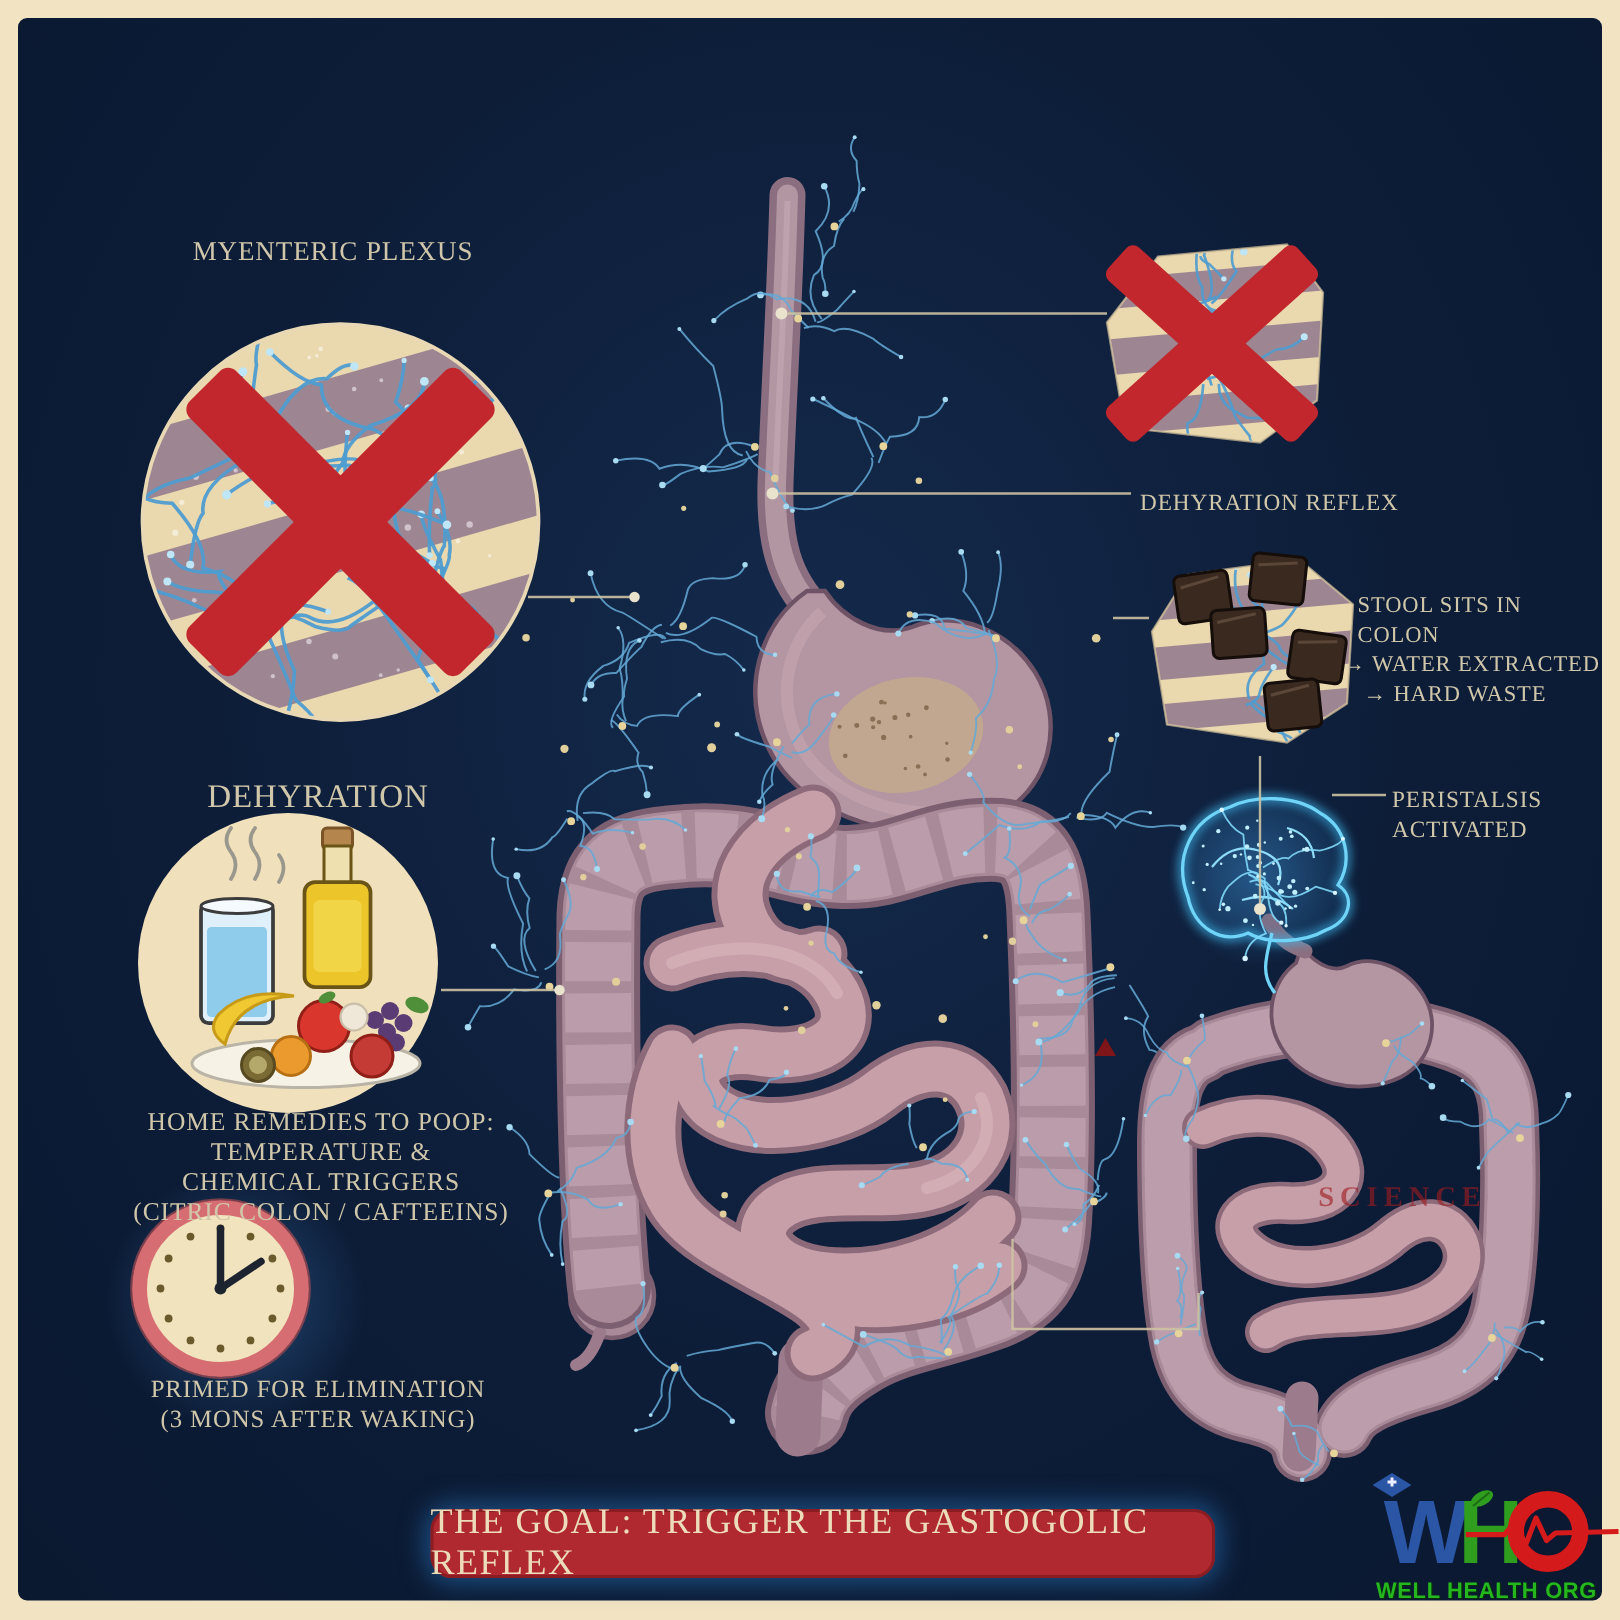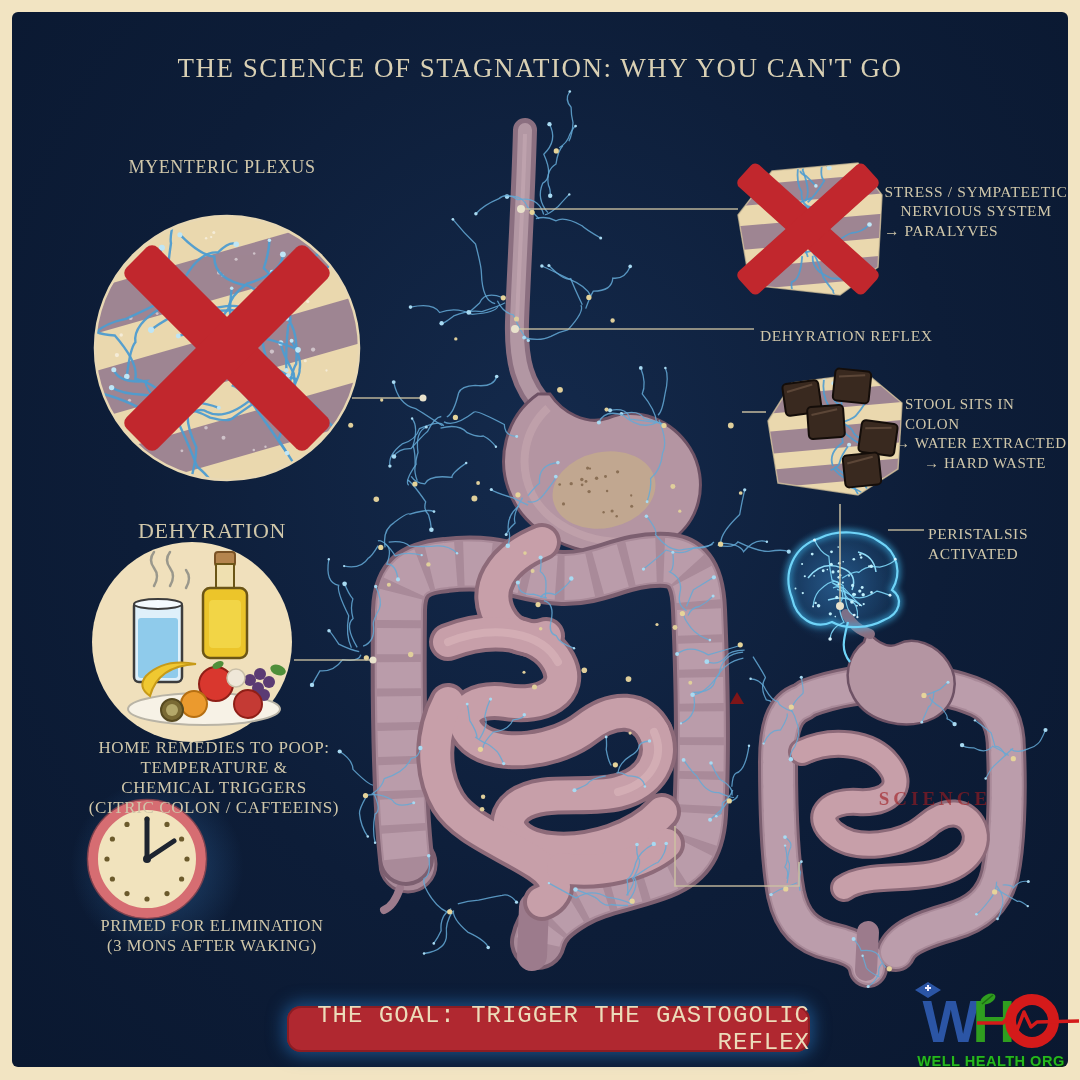--- a/index.html
+++ b/index.html
@@ -9,31 +9,31 @@
   svg.art{position:absolute;left:0;top:0;width:1056px;height:1055px;z-index:1;pointer-events:none;}
   .lbl{position:absolute;z-index:2;font-family:"Liberation Serif",serif;color:var(--text,#d6cdb2);
     letter-spacing:.6px;line-height:1.2;text-align:center;}
   .title{left:0;top:40px;width:100%;font-size:27px;letter-spacing:1.5px;color:#d9d0b4;}
   .lbl-myenteric{left:40px;top:145px;width:340px;font-size:18px;}
   .lbl-stress{left:866px;top:170px;width:196px;font-size:15.5px;line-height:1.25;}
   .lbl-stress .l3{display:block;text-align:left;padding-left:6px;}
   .lbl-gastro{left:748px;top:315px;width:220px;font-size:15.5px;text-align:left;}
   .lbl-stool{left:893px;top:383px;width:168px;font-size:15px;text-align:left;line-height:1.3;}
   .lbl-stool .l2{display:block;margin-left:-10px;}
-  .lbl-stool .l3{display:block;margin-left:19px;}
+  .lbl-stool .l3{display:block;margin-left:4px;}
   .lbl-peri{left:916px;top:512px;width:130px;font-size:15.5px;text-align:left;line-height:1.3;}
   .lbl-dehy{left:100px;top:506px;width:200px;font-size:22px;}
   .lbl-remedies{left:52px;top:726px;width:300px;font-size:17px;line-height:1.18;}
   .lbl-primed{left:60px;top:904px;width:280px;font-size:16.5px;line-height:1.22;}
   .lbl-stagnant{left:833px;top:776px;width:180px;font-size:19px;letter-spacing:4px;
     color:rgba(158,28,32,.62);font-weight:bold;}
   .banner{position:absolute;z-index:3;left:275px;top:994px;width:523px;height:46px;border-radius:14px;
     background:var(--banner-red,#b02830);display:flex;align-items:center;justify-content:center;
     box-shadow:0 0 16px 4px rgba(42,116,188,.55), inset 0 0 0 2px rgba(110,18,24,.55);}
-  .banner span{font-family:Liberation Mono, monospace;font-size:24px;letter-spacing:1px;color:#ecdcba;text-align:right;}
+  .banner span{font-family:Liberation Serif, serif;font-size:24px;letter-spacing:1px;color:#ecdcba;}
   .glow{position:absolute;z-index:1;border-radius:50%;pointer-events:none;}
   .glow-clock{left:55px;top:765px;width:180px;height:180px;
     background:radial-gradient(circle, rgba(62,132,200,.45) 0%, rgba(62,132,200,0) 68%);}
   .logo{position:absolute;z-index:3;left:893px;top:978px;width:172px;text-align:center;
     font-family:"Liberation Sans",sans-serif;}
   .logo-row{position:relative;display:flex;justify-content:center;align-items:center;height:62px;}
   .logo-row .lw{font-size:60px;font-weight:800;color:var(--logo-blue,#2b55a5);letter-spacing:-2px;}
   .logo-row .lh{font-size:60px;font-weight:800;color:var(--logo-green,#2f9e1f);margin-left:-5px;}
   .lo-wrap{position:relative;width:54px;height:54px;margin-left:-10px;}
   .lo-ring{position:absolute;left:0;top:0;width:54px;height:54px;box-sizing:border-box;
@@ -844,31 +844,25 @@
       <g fill="#e9e2cc">
         <circle cx="509" cy="197" r="4"></circle>
         <circle cx="503" cy="317" r="4"></circle>
         <circle cx="411" cy="386" r="3.5"></circle>
         <circle cx="361" cy="648" r="3.5"></circle>
         <circle cx="828" cy="594" r="4"></circle>
       </g>
       <polygon points="718,692 732,692 725,680" fill="#7e1518"></polygon>
     </svg>
 
-    <div class="lbl title">THE SCIENCE OF STAGNATION: WHY YOU CAN'T GO</div>
 
     <div class="lbl lbl-myenteric">
       <span>MYENTERIC PLEXUS</span><br>
     </div>
 
-    <div class="lbl lbl-stress">
-      <span>STRESS / SYMPATEETIC</span><br>
-      <span>NERVIOUS SYSTEM</span>
-      <span class="l3">→ PARALYVES</span>
-    </div>
 
     <div class="lbl lbl-gastro">DEHYRATION REFLEX</div>
 
     <div class="lbl lbl-stool">
       <span>STOOL SITS IN COLON</span>
       <span class="l2">→ WATER EXTRACTED</span>
       <span class="l3">→ HARD WASTE</span>
     </div>
 
     <div class="lbl lbl-peri">

